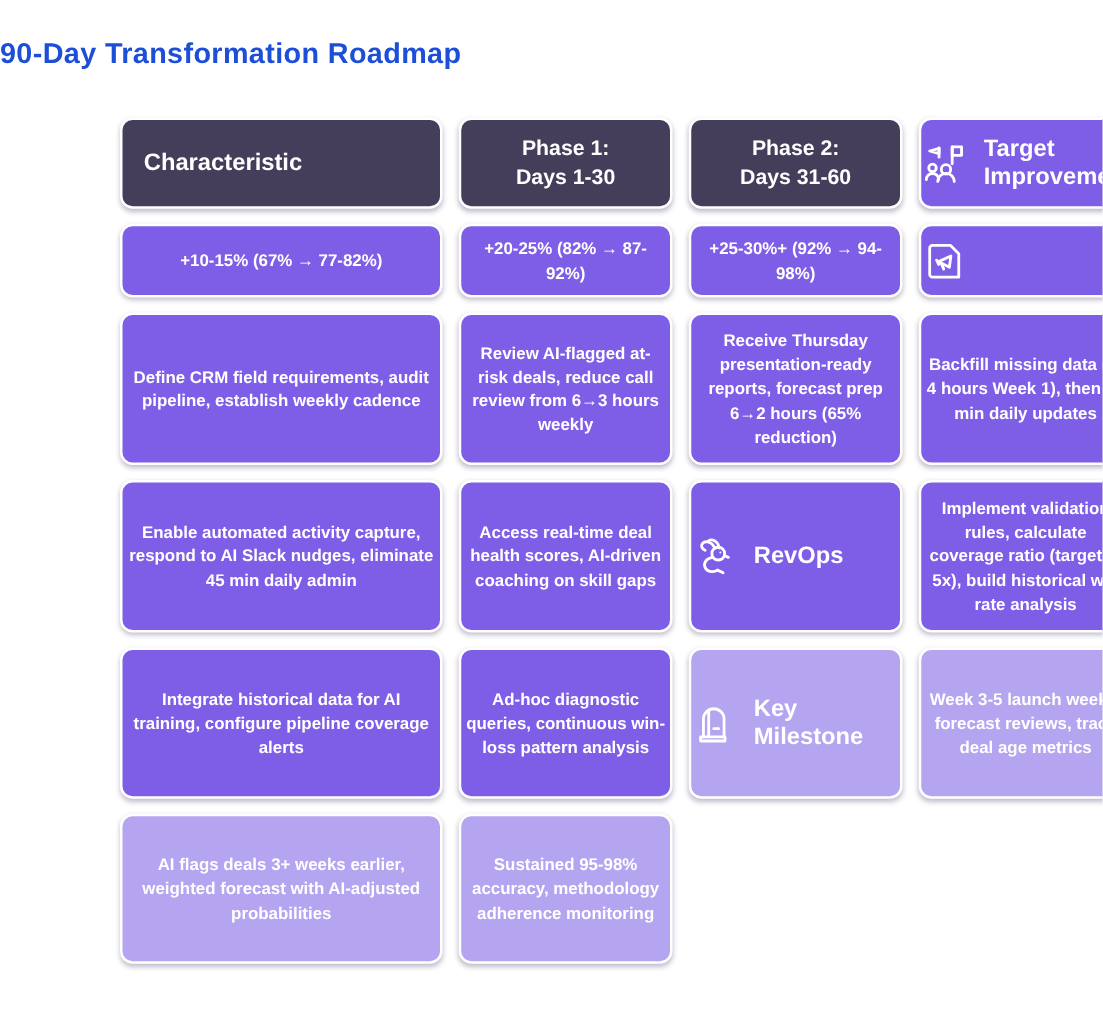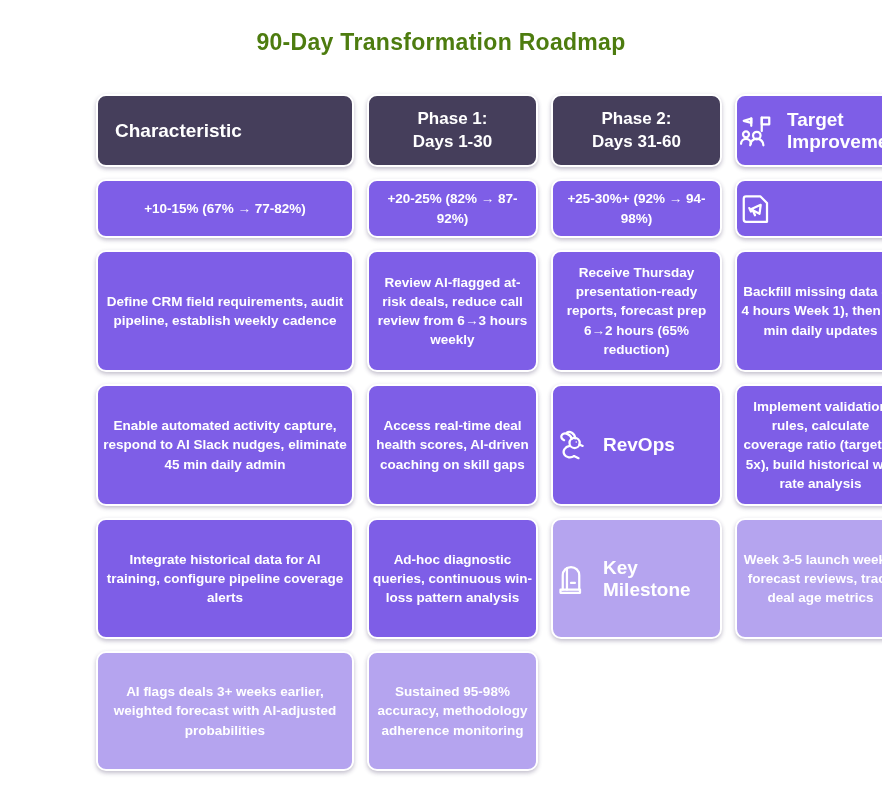--- a/index.html
+++ b/index.html
@@ -10,25 +10,24 @@
   }
   .page {
     width: 882px;
     height: 808px;
     box-sizing: border-box;
     padding-top: 29px;
     overflow: hidden;
   }
   .page-title {
     margin: 0 0 38px 0;
-    text-align: center;
     font-size: 23px;
     font-weight: bold;
     letter-spacing: 0.3px;
-    color: #4d7c0f;
+    color: #1d4ed8;
   }
   .grid {
     width: 690px;
     margin: 0 auto;
     display: grid;
     grid-template-columns: 258px 171px 171px 171px;
     grid-template-rows: 73px 59px 122px 122px 121px 120px;
     column-gap: 13px;
     row-gap: 12px;
   }

